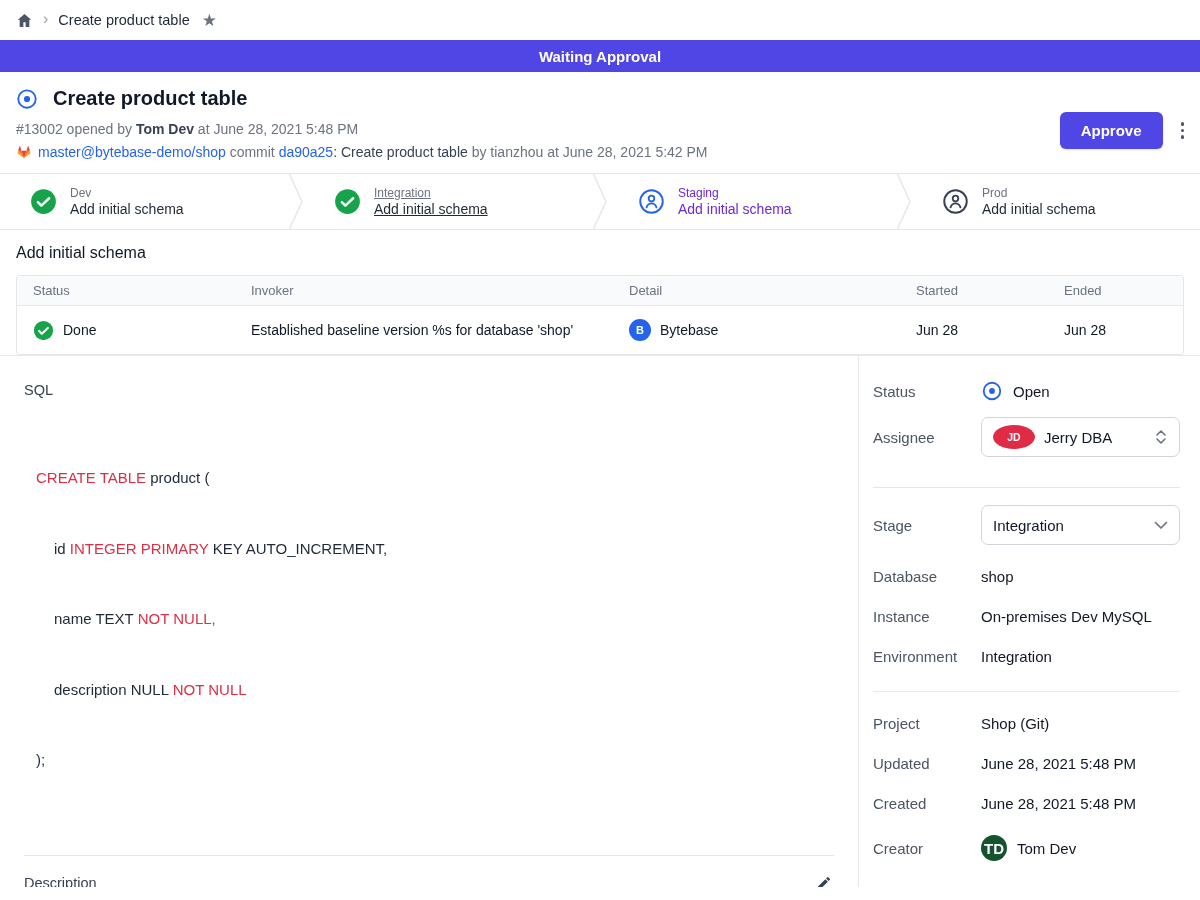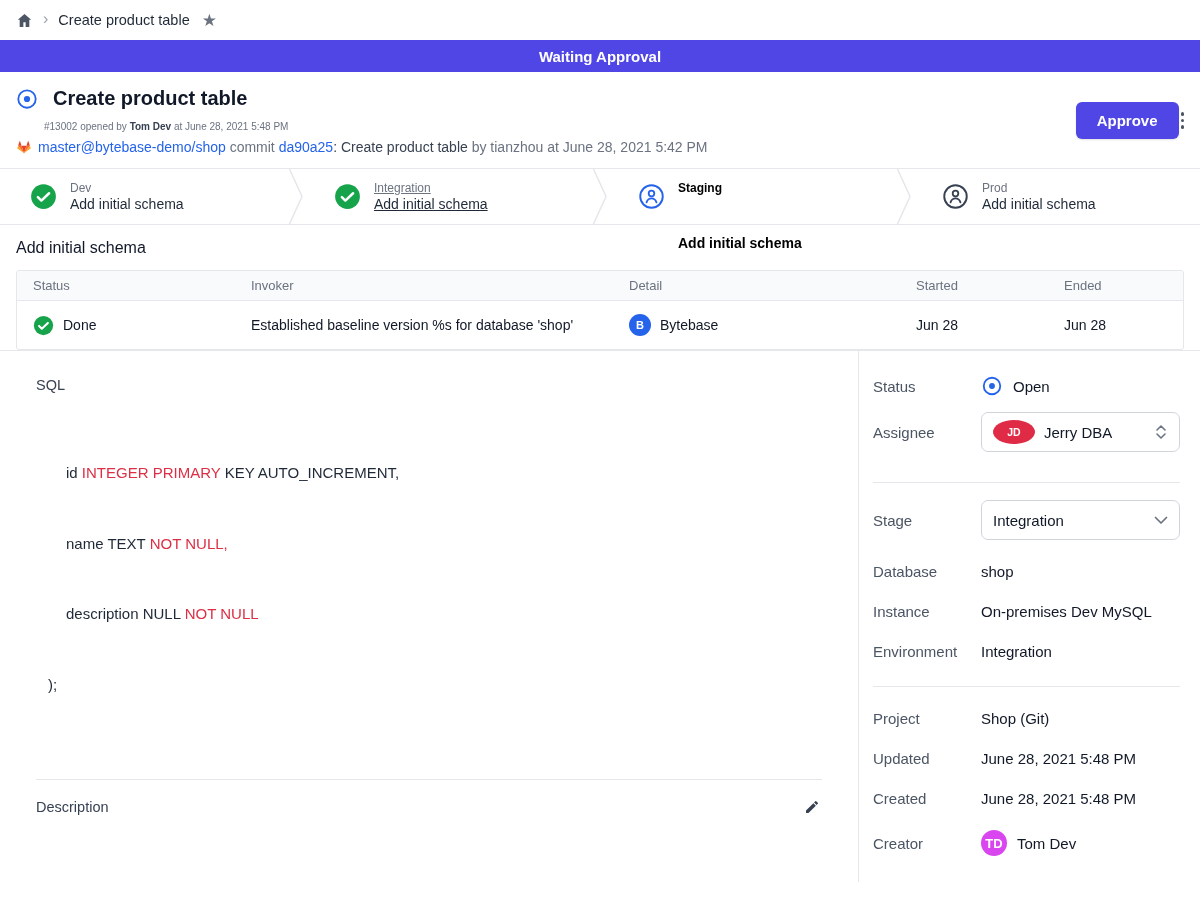--- a/index.html
+++ b/index.html
@@ -13,61 +13,61 @@
   .star { color:#6b7280; font-size:17px; margin-left:2px; cursor:pointer; }
 
   
   .banner { height:32px; background:#4f46e5; color:#fff; font-size:15px; font-weight:700;
     display:flex; align-items:center; justify-content:center; }
 
   
   .header { position:relative; padding:15px 16px 13px; }
   .title-row { display:flex; align-items:center; gap:15px; }
   .issue-title { font-size:20px; font-weight:700; color:#111827; }
-  .meta-row { margin-top:11px; font-size:10px; color:#6b7280; white-space:pre-wrap;margin-left:28px; }
+  .meta-row { margin-top:11px; font-size:14px; color:#6b7280; white-space:pre-wrap; }
   .meta-author { color:#374151; font-weight:600; }
   .vcs-row { margin-top:7px; font-size:14px; color:#6b7280; white-space:pre-wrap;
     display:flex; align-items:center; gap:6px; }
   .vcs-text { white-space:pre-wrap; }
   .link { color:#2563eb; cursor:pointer;text-align:center; }
   .vcs-msg { color:#374151; }
-  .header-actions { position:absolute; right:14px; top:30px; display:flex; align-items:center; gap:0; }
+  .header-actions { position:absolute; right:14px; top:40px; display:flex; align-items:center; gap:16px; }
   .approve-btn { background:#4f46e5; color:#fff; border:none; border-radius:6px;
     font-family:inherit; font-size:15px; font-weight:600; padding:10px 21px; cursor:pointer;
     box-shadow:0 1px 2px rgba(0,0,0,.12); }
   .kebab { display:flex; flex-direction:column; gap:3px; padding:4px 2px; cursor:pointer; }
   .kebab i { width:3.5px; height:3.5px; border-radius:50%; background:#4b5563; }
 
   
   .pipeline { height:57px; border-top:1px solid #e5e7eb; border-bottom:1px solid #e5e7eb;
     display:flex; align-items:center; }
   .stage { flex:1; display:flex; align-items:center; gap:13px; padding-left:30px; cursor:pointer; }
   .stage-texts { display:flex; flex-direction:column; gap:1px; }
   .stage-env { font-size:12px; color:#6b7280; }
   .stage-task { font-size:14px; color:#1f2937; }
-  .stage.active .stage-env, .stage.active .stage-task { color:#000000; font-weight:700;margin-top:39px; }
+  .stage.active .stage-env, .stage.active .stage-task { color:#6d28d9; font-weight:400; }
   .stage.linked .stage-env, .stage.linked .stage-task { text-decoration:underline; }
   .stage-sep { flex:0 0 16px; display:flex; align-items:stretch; }
   .icon-pending-dark { color:#374151; }
   .icon-pending-blue { color:#2563eb; }
 
   
   .task-section { padding:14px 16px 0; }
   .task-heading { font-size:16px; font-weight:400; color:#111827; }
   .task-table { margin-top:13px; border:1px solid #e5e7eb; border-radius:3px; overflow:hidden; }
   .t-head, .t-row { display:grid; grid-template-columns:218px 378px 287px 148px 1fr; }
   .t-head { background:#f9fafb; border-bottom:1px solid #e5e7eb; }
   .t-head > div { padding:7px 8px 7px 16px; font-size:13px; color:#6b7280; font-weight:500; }
   .t-row  > div { padding:13px 8px 13px 16px; font-size:14px; color:#111827; display:flex; align-items:center; gap:9px; }
   .avatar { border-radius:50%; color:#fff; font-weight:700; display:flex; align-items:center; justify-content:center; }
   .avatar-b  { width:22px; height:22px; background:#2563eb; font-size:11px; }
 
   
   .split { display:flex; border-top:1px solid #e5e7eb; height:532px; }
-  .main-col { flex:1; padding:0 36px; overflow:hidden; }
+  .main-col { flex:1; padding:0 24px; overflow:hidden; }
   .side-col { width:342px; border-left:1px solid #e5e7eb; padding:0 20px 0 14px; overflow:hidden; }
 
   
   .sql-label { margin-top:26px; font-size:14.5px; color:#374151; }
   .sql-code { margin-top:21px; margin-left:12px; font-size:15px; line-height:23.5px;
     color:#1f2937; white-space:pre-wrap; }
   .sql-line.ind { padding-left:18px; }
   .kw { color:#dc2f45; }
   .main-divider { border:none; border-top:1px solid #e5e7eb; margin-top:36px; }
   .desc-head { margin-top:17px; display:flex; align-items:center; justify-content:space-between; }
@@ -82,21 +82,21 @@
   .row-assignee { margin-top:15px; }
   .row-stage { margin-top:17px; }
   .row-info { margin-top:23px; }
   .side-divider { border:none; border-top:1px solid #e5e7eb; margin-top:30px; }
   .side-divider2 { border:none; border-top:1px solid #e5e7eb; margin-top:26px; }
   .select-box { width:200px; height:40px; border:1px solid #d1d5db; border-radius:7px;
     display:flex; align-items:center; gap:9px; padding:0 11px; cursor:pointer; background:#fff;
     font-size:15px; color:#111827; }
   .select-box .grow { flex:1; }
   .avatar-jd { width:42px; height:24px; background:#e02b47; font-size:10.5px; }
-  .avatar-td { width:26px; height:26px; background:#d946ef; font-size:13px; }
+  .avatar-td { width:26px; height:26px; background:#14532d; font-size:15px; }
   .info-rows .side-row .side-value { font-weight:500; }
 </style>
 </head>
 <body>
 
 <div class="topbar">
   <span style="display:flex;cursor:pointer;">
     <svg width="17" height="17" viewBox="0 0 24 24">
         <path fill="#4b5563" d="M12 2.7 2.6 11h2.6v10h5.2v-6.4h3.2V21h5.2V11h2.6L12 2.7z"></path>
       </svg>
@@ -260,20 +260,21 @@
     </div>
   </div>
 </div>
 
 <div class="split">
 
   <div class="main-col">
     <div class="sql-label">SQL</div>
 
     <div class="sql-code">
+      <div class="sql-line"><span class="kw">CREATE TABLE </span><span>product (</span></div>
       <div class="sql-line ind"><span>id </span><span class="kw">INTEGER PRIMARY </span><span>KEY AUTO_INCREMENT,</span></div>
       <div class="sql-line ind"><span>name TEXT </span><span class="kw">NOT NULL,</span></div>
       <div class="sql-line ind"><span>description NULL </span><span class="kw">NOT NULL</span></div>
       <div class="sql-line"><span>);</span></div>
     </div>
 
     <hr class="main-divider">
 
     <div class="desc-head">
       <span class="desc-label">Description</span>

